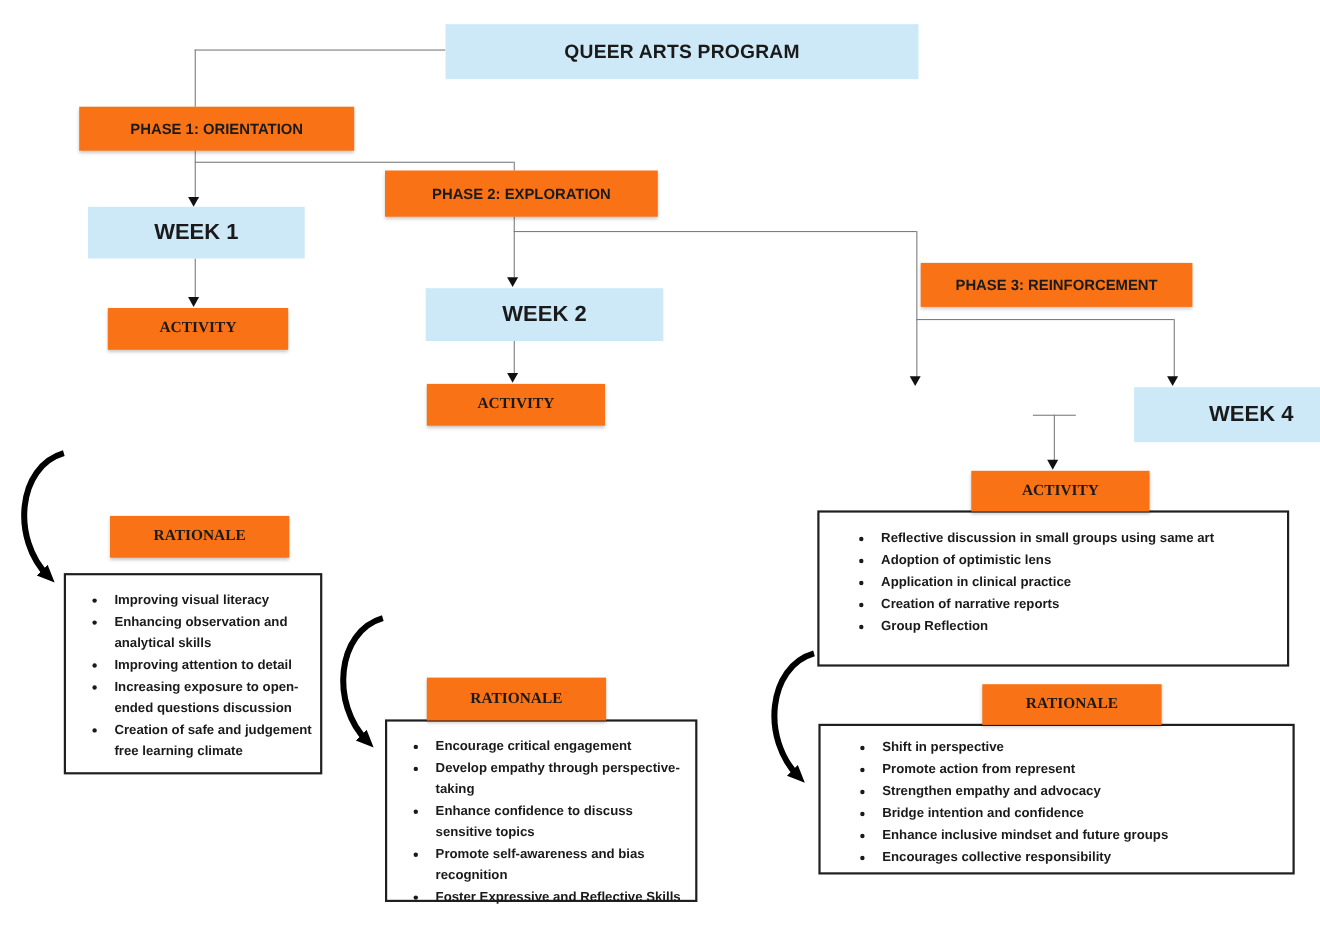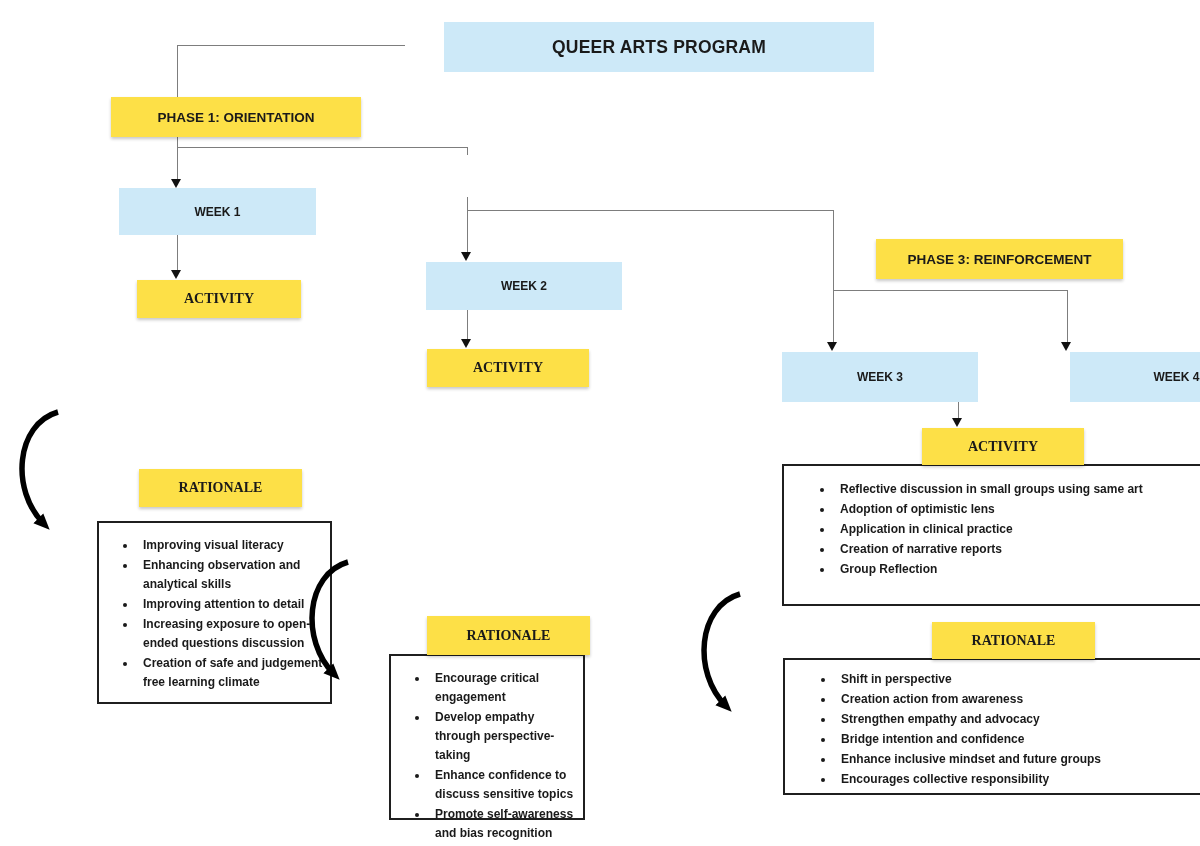--- a/index.html
+++ b/index.html
@@ -1,39 +1,39 @@
 <!DOCTYPE html>
 <html><head>
 <meta charset="utf-8">
 <style>
   html,body{margin:0;padding:0;background:#ffffff;}
   .canvas{
     position:relative;width:1200px;height:846px;background:#ffffff;overflow:hidden;
     font-family:"Liberation Sans","DejaVu Sans",sans-serif;color:#1a1a1a;
   }
-  .abs{position:absolute;box-sizing:border-box;margin-left:39px;}
+  .abs{position:absolute;box-sizing:border-box;}
   
   .line{position:absolute;background:#7d7d7d;z-index:1;}
   .arrowhead{
     position:absolute;width:0;height:0;z-index:2;
     border-left:5.5px solid transparent;border-right:5.5px solid transparent;
     border-top:9px solid #111111;
   }
   
   .bluebox{
     background:#cde9f8;z-index:3;display:flex;align-items:center;justify-content:center;
     text-align:center;font-weight:bold;
   }
   .graybox{
-    background:#fde047;z-index:4;display:flex;align-items:center;justify-content:center;
+    background:#f97316;z-index:4;display:flex;align-items:center;justify-content:center;
     text-align:center;font-weight:bold;box-shadow:0 2px 3px rgba(0,0,0,0.22);
   }
   .title-box{font-size:17.5px;letter-spacing:.2px;}
   .phase-box{font-size:13.5px;}
-  .week-box{font-size:12px;}
+  .week-box{font-size:20px;}
   .subhead-box{font-size:14px;font-family:Liberation Serif, serif;}
   .contentbox{
     background:#ffffff;border:2px solid #1f1f1f;z-index:2;
   }
   .contentbox ul{margin:13px 6px 6px 8px;padding-left:30px;}
   .contentbox.wide ul{margin:14px 10px 6px 16px;padding-left:34px;}
   .contentbox li{
     font-size:12px;font-weight:bold;line-height:1.58;margin:0 0 1px 0;
     padding-left:6px;
   }
@@ -71,25 +71,25 @@
   <div class="line" style="left:467px;top:310px;width:1px;height:30px"></div>
   <div class="arrowhead" style="left:461px;top:339px"></div>
 
   <div class="line" style="left:939px;top:377px;width:39px;height:1px"></div>
   <div class="line" style="left:958px;top:377px;width:1px;height:42px"></div>
   <div class="arrowhead" style="left:952px;top:418px"></div>
 
   <div class="abs bluebox title-box" style="left:405px;top:22px;width:430px;height:50px">QUEER ARTS PROGRAM</div>
 
   <div class="abs graybox phase-box" style="left:72px;top:97px;width:250px;height:40px">PHASE 1: ORIENTATION</div>
+  <div class="abs graybox phase-box" style="left:350px;top:155px;width:248px;height:42px">PHASE 2: EXPLORATION</div>
   <div class="abs graybox phase-box" style="left:837px;top:239px;width:247px;height:40px">PHASE 3: REINFORCEMENT</div>
 
   <div class="abs bluebox week-box" style="left:80px;top:188px;width:197px;height:47px">WEEK 1</div>
-  <div class="abs bluebox week-box" style="left:387px;top:262px;width:196px;height:48px">WEEK 2</div>
-  <div class="abs bluebox week-box" style="left:743px;top:352px;width:196px;height:50px">WEEK 3</div>
+  <div class="abs bluebox week-box" style="left:387px;top:262px;width:216px;height:48px">WEEK 2</div>
   <div class="abs bluebox week-box" style="left:1031px;top:352px;width:213px;height:50px">WEEK 4</div>
 
   <div class="abs graybox subhead-box" style="left:98px;top:280px;width:164px;height:38px">ACTIVITY</div>
 
   <div class="abs graybox subhead-box" style="left:100px;top:469px;width:163px;height:38px">RATIONALE</div>
   <div class="abs contentbox" style="left:58px;top:521px;width:235px;height:183px">
     <ul>
         <li>Improving visual literacy</li>
         <li>Enhancing observation and analytical skills</li>
         <li>Improving attention to detail</li>
@@ -103,21 +103,21 @@
       <marker id="ah1" markerUnits="userSpaceOnUse" markerWidth="18" markerHeight="18" refX="8" refY="8" orient="auto">
         <polygon points="0,1 16,8 0,15" fill="#000000"></polygon>
       </marker>
     </defs>
     <path d="M52,14 C10,26 4,92 38,126" fill="none" stroke="#000000" stroke-width="5.5" marker-end="url(#ah1)"></path>
   </svg>
 
   <div class="abs graybox subhead-box" style="left:388px;top:349px;width:162px;height:38px">ACTIVITY</div>
 
   <div class="abs graybox subhead-box" style="left:388px;top:616px;width:163px;height:39px">RATIONALE</div>
-  <div class="abs contentbox" style="left:350px;top:654px;width:196px;height:166px">
+  <div class="abs contentbox" style="left:350px;top:654px;width:284px;height:166px">
     <ul>
         <li>Encourage critical engagement</li>
         <li>Develop empathy through perspective-taking</li>
         <li>Enhance confidence to discuss sensitive topics</li>
         <li>Promote self-awareness and bias recognition</li>
         <li>Foster Expressive and Reflective Skills</li>
       </ul>
   </div>
 
   <svg class="curve" style="left:296px;top:548px" width="64" height="150" viewBox="0 0 64 150">
@@ -137,21 +137,21 @@
         <li>Application in clinical practice</li>
         <li>Creation of narrative reports</li>
         <li>Group Reflection</li>
       </ul>
   </div>
 
   <div class="abs graybox subhead-box" style="left:893px;top:622px;width:163px;height:37px">RATIONALE</div>
   <div class="abs contentbox wide" style="left:744px;top:658px;width:433px;height:137px">
     <ul style="margin-top:10px">
         <li>Shift in perspective</li>
-        <li>Creation action from awareness</li>
+        <li>Promote action from represent</li>
         <li>Strengthen empathy and advocacy</li>
         <li>Bridge intention and confidence</li>
         <li>Enhance inclusive mindset and future groups</li>
         <li>Encourages collective responsibility</li>
       </ul>
   </div>
 
   <svg class="curve" style="left:688px;top:580px" width="64" height="150" viewBox="0 0 64 150">
     <defs>
       <marker id="ah3" markerUnits="userSpaceOnUse" markerWidth="18" markerHeight="18" refX="8" refY="8" orient="auto">

